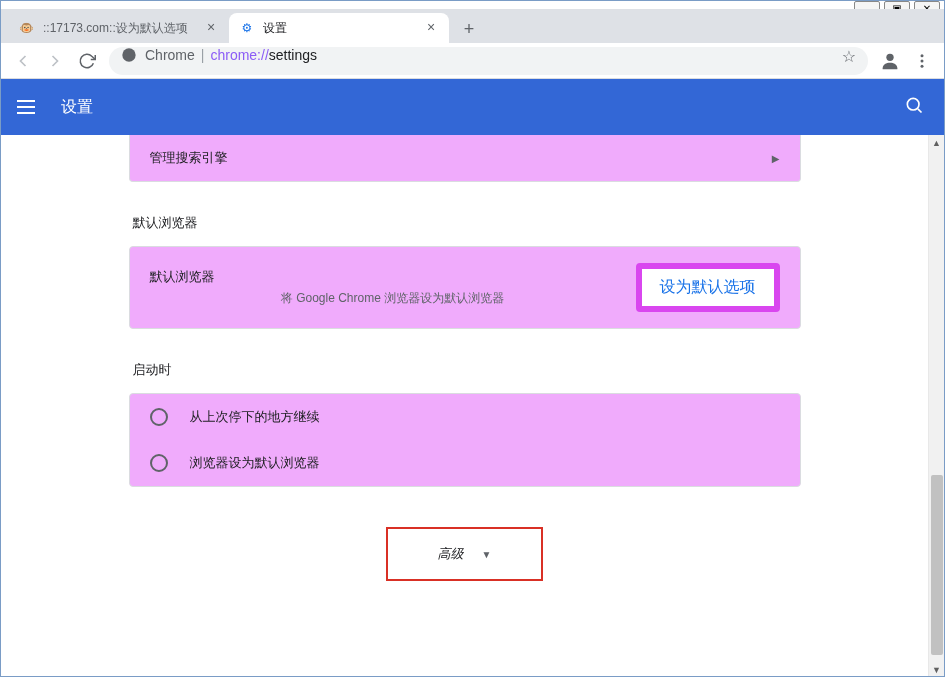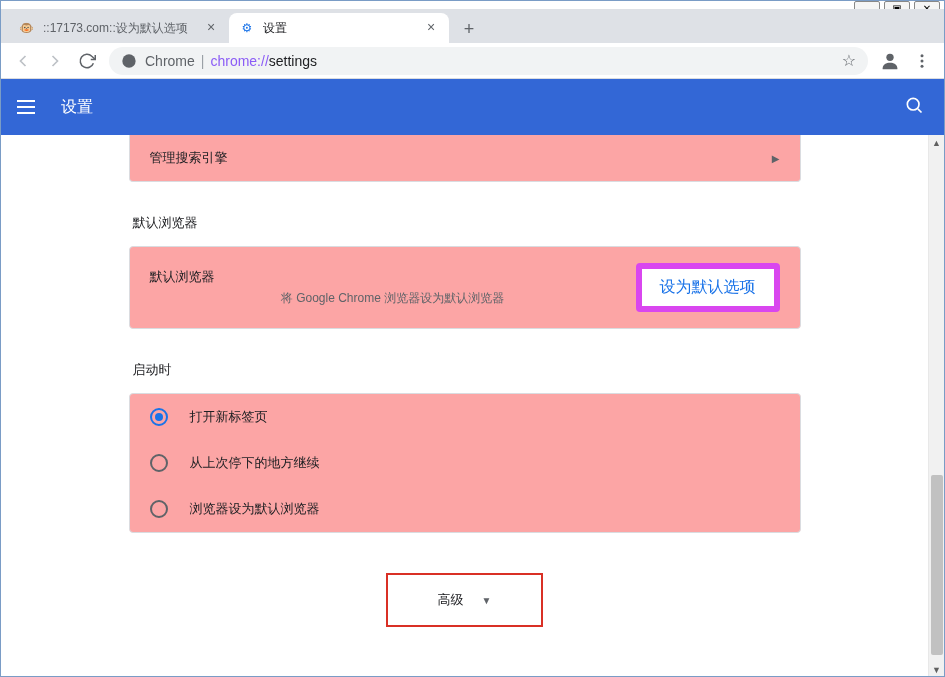--- a/index.html
+++ b/index.html
@@ -120,21 +120,21 @@
       color: #5f6368;
       border-radius: 50%;
     }
     .nav-btn.disabled { color: #bdc1c6; cursor: default; }
     .omnibox {
       flex: 1;
       height: 28px;
       background: #f1f3f4;
       border-radius: 14px;
       display: flex;
-      align-items: center;
+      align-items: flex-start;
       padding: 0 12px;
       margin: 0 6px;
       color: #5f6368;
       font-size: 14px;
     }
     .omnibox-secure {
       margin-right: 8px;
       display: flex;
       align-items: center;
     }
@@ -203,21 +203,21 @@
       padding: 0 0 40px 0;
       position: relative;
     }
     .settings-col {
       width: 672px;
       margin: 0 auto;
     }
     .card {
       border: 1px solid #dadce0;
       border-radius: 4px;
-      background: #fca5a5;
+      background: #f0abfc;
     }
     .card-row {
       padding: 14px 20px;
       display: flex;
       align-items: center;
       font-size: 13px;
       color: #202124;
       cursor: pointer;
     }
     .card-row .arrow {
@@ -282,20 +282,21 @@
       border: 2px solid #d93025;
       padding: 16px 50px;
     }
     .advanced-btn {
       display: inline-flex;
       align-items: center;
       font-size: 13px;
       color: #202124;
       cursor: pointer;
       gap: 18px;
+      font-style: italic;
     }
     .advanced-btn .caret {
       font-size: 10px;
       color: #5f6368;
     }
 
     
     .fake-scroll {
       width: 16px;
       background: #f1f1f1;
@@ -426,24 +427,20 @@
             <div class="t1">默认浏览器</div>
             <div class="t2">将 Google Chrome 浏览器设为默认浏览器</div>
           </div>
           <button class="outline-btn">设为默认选项</button>
         </div>
       </div>
 
       <div class="section-h">启动时</div>
       <div class="card">
         <div class="radio-row">
-          <div class="radio checked"></div>
-          <span class="radio-label">打开新标签页</span>
-        </div>
-        <div class="radio-row">
           <div class="radio"></div>
           <span class="radio-label">从上次停下的地方继续</span>
         </div>
         <div class="radio-row">
           <div class="radio"></div>
           <span class="radio-label">浏览器设为默认浏览器</span>
         </div>
       </div>
 
       <div class="advanced-area">

